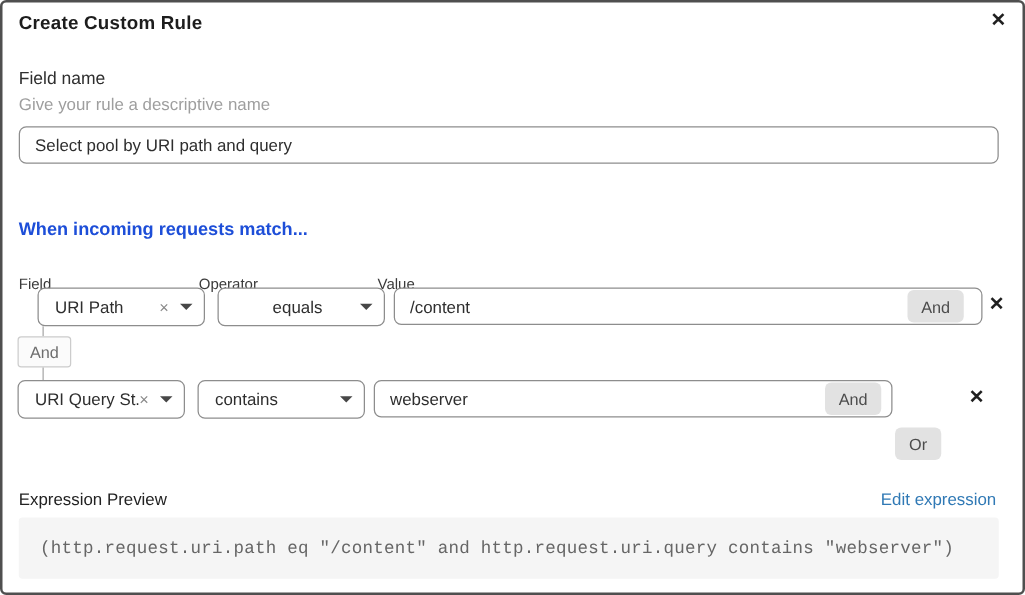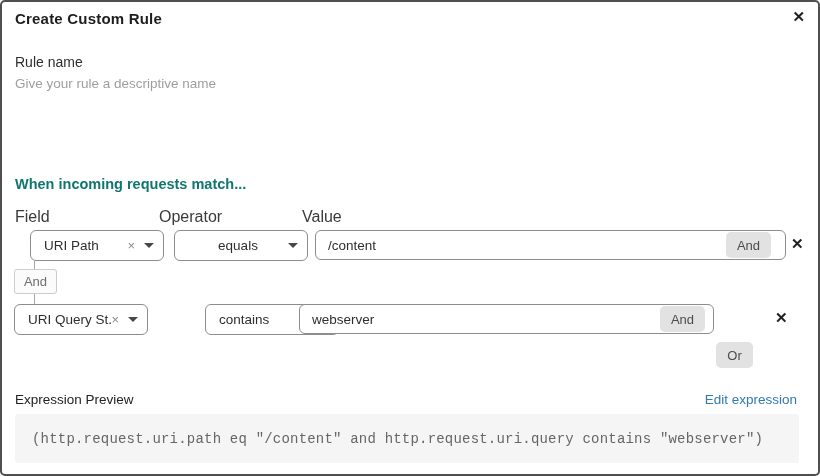--- a/index.html
+++ b/index.html
@@ -11,22 +11,22 @@
   .abs{position:absolute;}
   .title{left:13px;top:8px;font-size:15px;font-weight:700;color:#1d1d1d;letter-spacing:.2px;}
   .close{right:13px;top:6px;font-size:15px;font-weight:700;color:#1f1f1f;cursor:pointer;line-height:18px;}
   .label{font-size:14px;color:#2e2e2e;}
   .help{font-size:13.5px;color:#9e9e9e;text-align:right;}
   .text-input{
     box-sizing:border-box;border:1px solid #8d8d8d;border-radius:6px;height:30px;
     font-family:"Liberation Sans",sans-serif;font-size:13.5px;color:#2e2e2e;
     padding:0 12px;outline:none;background:#fff;
   }
-  .heading{font-size:14.5px;font-weight:700;color:#0f766e;}
-  .col-label{font-size:16px;color:#3a3a3a;}
+  .heading{font-size:14.5px;font-weight:700;color:#1d4ed8;}
+  .col-label{font-size:12px;color:#3a3a3a;margin-top:12px;}
   .row{height:31px;}
   .dd{
     box-sizing:border-box;position:absolute;height:31px;border:1px solid #8d8d8d;border-radius:6px;
     display:flex;align-items:center;background:#fff;cursor:pointer;
   }
   .dd-text{margin-left:13px;font-size:13.5px;color:#2e2e2e;flex:1;white-space:nowrap;overflow:hidden;}
   .dd-clear{color:#8a8a8a;font-size:13px;margin-right:9px;cursor:pointer;line-height:1;}
   .caret{width:0;height:0;border-left:5px solid transparent;border-right:5px solid transparent;
     border-top:5.5px solid #474747;margin-right:9px;}
   .btn{
@@ -51,22 +51,23 @@
   }
 </style>
 </head>
 <body>
 
 <div class="dialog">
 
   <div class="abs title">Create Custom Rule</div>
   <div class="abs close">✕</div>
 
-  <div class="abs label" style="left:13px;top:52px;">Rule name</div>
+  <div class="abs label" style="left:13px;top:52px;">Field name</div>
   <div class="abs help" style="left:13px;top:74px;">Give your rule a descriptive name</div>
+  <input class="abs text-input" style="left: 13px; top: 99px; width: 784px;" value="Select pool by URI path and query">
 
   <div class="abs heading" style="left:13px;top:174px;">When incoming requests match...</div>
   <div class="abs col-label" style="left:13px;top:206px;">Field</div>
   <div class="abs col-label" style="left:157px;top:206px;">Operator</div>
   <div class="abs col-label" style="left:300px;top:206px;">Value</div>
 
   <div class="abs row" style="left:28px;top:228px;width:796px;">
     <div class="dd" style="left:0;width:134px;">
       <span class="dd-text">URI Path</span>
       <span class="dd-clear">×</span>
@@ -84,21 +85,21 @@
   <div class="vline" style="left:32px;top:259px;height:8px;"></div>
   <div class="pill" style="left:12px;top:267px;">And</div>
   <div class="vline" style="left:32px;top:292px;height:10px;"></div>
 
   <div class="abs row" style="left:12px;top:302px;width:796px;">
     <div class="dd" style="left:0;width:134px;">
       <span class="dd-text">URI Query St...</span>
       <span class="dd-clear">×</span>
       <span class="caret"></span>
     </div>
-    <div class="dd" style="left:144px;width:134px;margin-left:47px;">
+    <div class="dd" style="left:144px;width:134px;">
       <span class="dd-text">contains</span>
       <span class="caret"></span>
     </div>
     <input class="text-input" style="position: absolute; left: 285px; top: 0px; width: 415px;" value="webserver">
     <button class="btn" style="left:646px;width:45px;">And</button>
     <button class="btn" style="left:702px;width:37px;margin-top:36px;">Or</button>
     <span class="row-x" style="left:761px;">✕</span>
   </div>
 
   <div class="abs expr-label" style="left:13px;top:390px;">Expression Preview</div>

